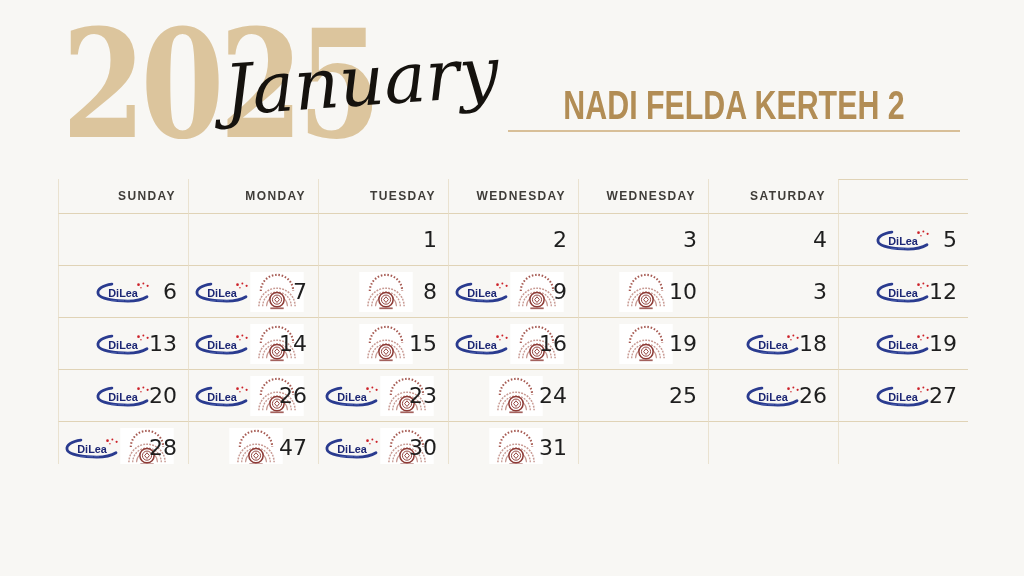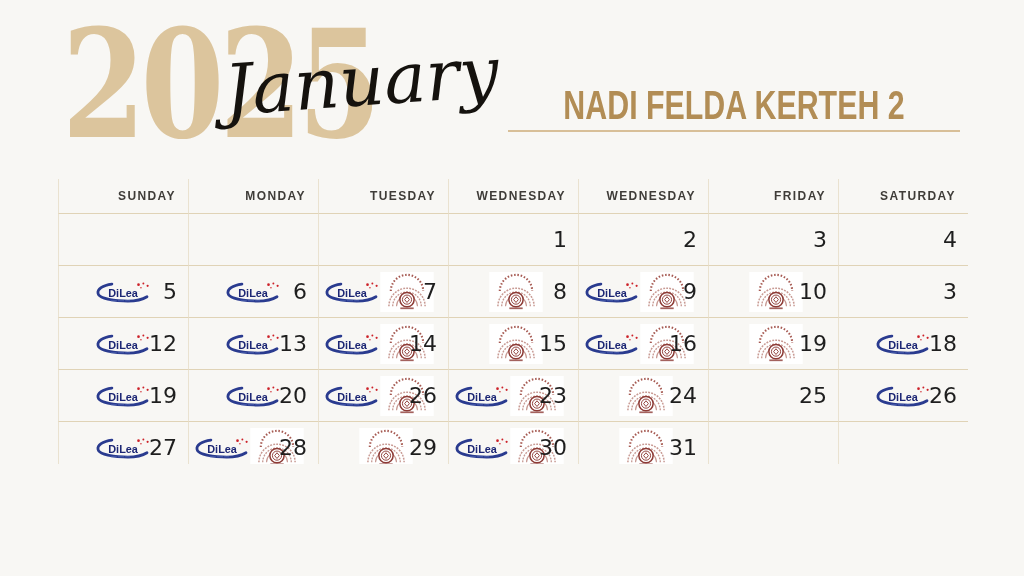--- a/index.html
+++ b/index.html
@@ -88,21 +88,20 @@
   <div class="year">2025</div>
   <div class="month">January</div>
   <div class="org">NADI FELDA KERTEH 2</div>
   <div class="rule"></div>
   <div class="grid">
       <div class="hcell">SUNDAY</div>
       <div class="hcell">MONDAY</div>
       <div class="hcell">TUESDAY</div>
       <div class="hcell">WEDNESDAY</div>
       <div class="hcell">WEDNESDAY</div>
-      <div class="hcell">FRIDAY</div>
       <div class="hcell">SATURDAY</div>
       <div class="cell"></div>
       <div class="cell"></div>
       <div class="cell"></div>
       <div class="cell">
         <span class="date">1</span>
       </div>
       <div class="cell">
         <span class="date">2</span>
       </div>
@@ -501,21 +500,21 @@
     <rect x="0" y="0" width="56" height="42" fill="#ffffff"></rect>
     <path d="M 11 20 A 17 17 0 0 1 45 20" fill="none" stroke="#a65a52" stroke-width="2.2" stroke-dasharray="1.6 1.9"></path>
     <path d="M 9 36 A 19 19 0 0 1 47 36" fill="none" stroke="#c89a93" stroke-width="1.6" stroke-dasharray="2 1.2"></path>
     <path d="M 13 36 A 15 15 0 0 1 43 36" fill="none" stroke="#c89a93" stroke-width="1.4" stroke-dasharray="2 1.2"></path>
     <path d="M 17 36 A 11 11 0 0 1 39 36" fill="none" stroke="#c89a93" stroke-width="1.2"></path>
     <circle cx="28" cy="29" r="7.5" fill="#ffffff" stroke="#8d3b36" stroke-width="1.6"></circle>
     <circle cx="28" cy="29" r="4.8" fill="none" stroke="#8d3b36" stroke-width="1"></circle>
     <path d="M 28 26 L 30.5 29 L 28 32 L 25.5 29 Z" fill="none" stroke="#8d3b36" stroke-width="1"></path>
     <rect x="21" y="37.2" width="14" height="1.8" fill="#8d3b36" opacity="0.8"></rect>
   </svg>
-<span class="date">29</span>
+<span class="date">47</span>
       </div>
       <div class="cell has-both">
   <svg class="logo-dilea" viewBox="0 0 92 38" xmlns="http://www.w3.org/2000/svg">
     <path d="M 26 5 C 10 7 2 14 3 20 C 4 27 20 32 45 33 C 62 34 76 31 84 26" fill="none" stroke="#2a3b8f" stroke-width="4.6" stroke-linecap="round"></path>
     <circle cx="70" cy="6" r="2.2" fill="#cc2128"></circle>
     <circle cx="78" cy="4" r="1.6" fill="#cc2128"></circle>
     <circle cx="85" cy="8" r="1.8" fill="#cc2128"></circle>
     <circle cx="74" cy="11" r="1.2" fill="#cc2128"></circle>
     <text class="dilea-text" x="20" y="27" font-family="Liberation Sans, sans-serif" font-size="18" font-weight="bold" fill="#1c2674">DiLea</text>
     <rect x="24" y="31.5" width="10" height="2" fill="#4a5fae" opacity="0.75"></rect>

